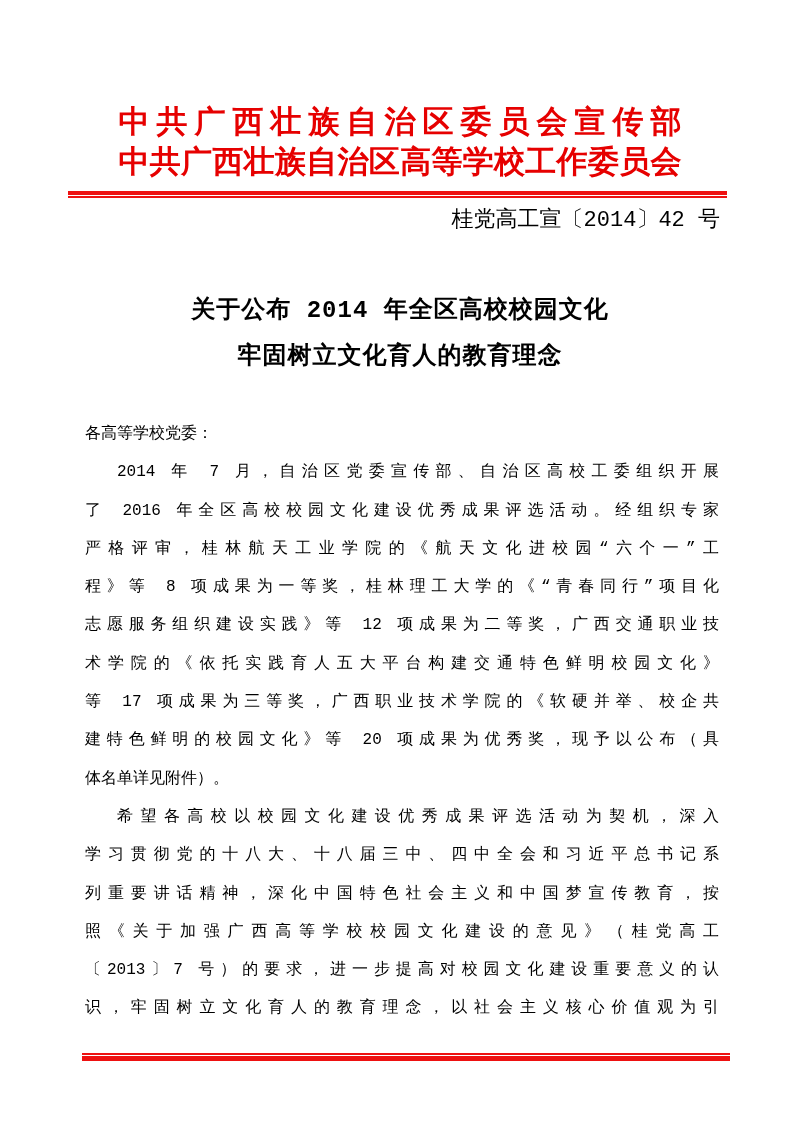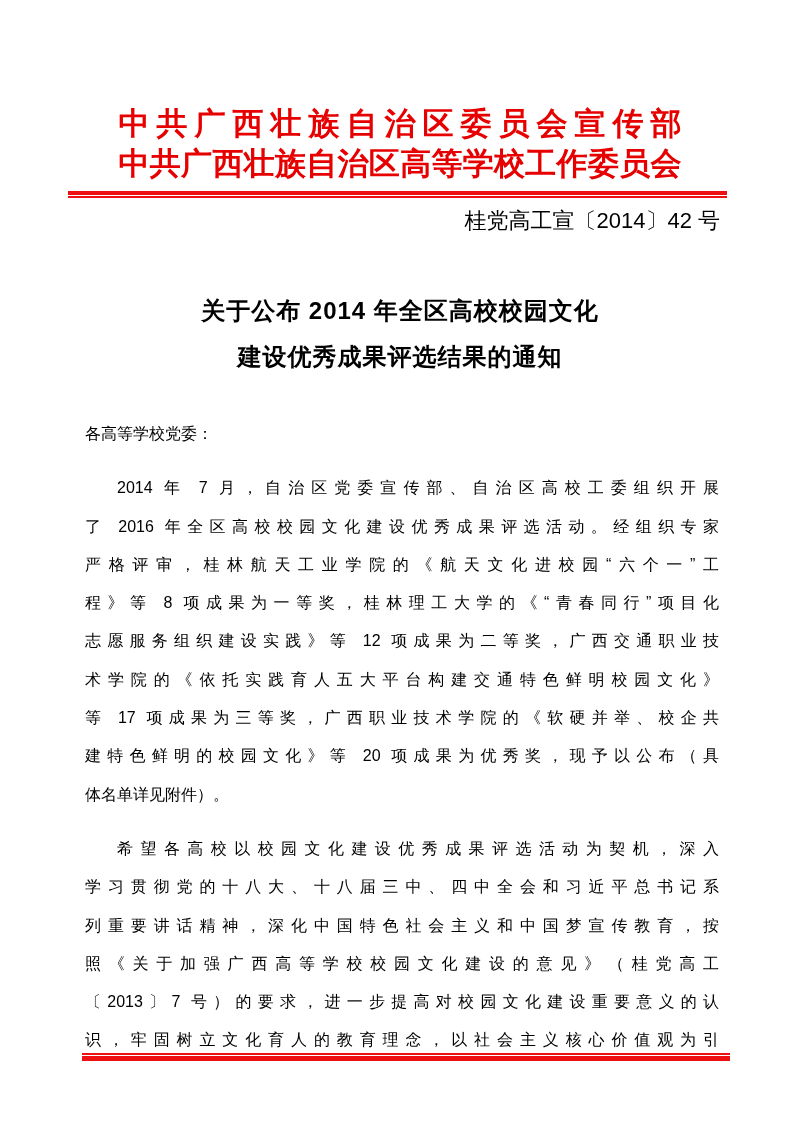--- a/index.html
+++ b/index.html
@@ -1,20 +1,20 @@
 <!DOCTYPE html>
 <html style="--header_red: #e60000; --rule_red: #ee1111; --text_black: #000000; --page_bg: #ffffff;"><head>
 <meta charset="utf-8">
 <style>
   html,body{margin:0;padding:0;background:#ffffff;}
   .page{
     position:relative;
     width:800px;height:1132px;
     background:var(--page_bg,#ffffff);
-    font-family:Liberation Sans, sans-serif;
+    font-family:Liberation Mono, monospace;
     overflow:hidden;
     margin:0 auto;
   }
   
   .org-block{position:absolute;top:104px;left:0;width:100%;}
   .org-line{
     width:563px;margin:0 auto;
     font-size:31px;font-weight:700;
     color:var(--header_red,#e60000);
     line-height:40px;
@@ -43,21 +43,21 @@
     letter-spacing:1px;
   }
   
   .body-block{
     position:absolute;top:415px;left:85px;width:634px;
     font-size:16px;line-height:38.3px;
     color:var(--text_black,#000000);
   }
   .line{text-align:justify;text-align-last:justify;}
   .line.end{text-align-last:left;}
-  .line.indent{text-indent:2em;margin-top:16px;}
+  .line.indent{text-indent:2em;}
   
   .rule-bottom{
     position:absolute;top:1053px;left:82px;width:648px;height:1px;
     border-top:2px solid var(--rule_red,#ee1111);
     border-bottom:5px solid var(--rule_red,#ee1111);
     background:#ffffff;
   }
 </style>
 </head>
 <body>
@@ -68,21 +68,21 @@
     <div class="org-line">中共广西壮族自治区委员会宣传部</div>
     <div class="org-line">中共广西壮族自治区高等学校工作委员会</div>
   </div>
 
   <div class="rule-top"></div>
 
   <div class="doc-number">桂党高工宣〔2014〕42 号</div>
 
   <div class="title-block">
     <div>关于公布 2014 年全区高校校园文化</div>
-    <div>建设优秀成果评选结果的通知</div>
+    <div>牢固树立文化育人的教育理念</div>
   </div>
 
   <div class="body-block">
     <div class="line end">各高等学校党委：</div>
     <div>
         <div class="line indent">2014 年 7 月，自治区党委宣传部、自治区高校工委组织开展</div>
         <div class="line">了 2016 年全区高校校园文化建设优秀成果评选活动。经组织专家</div>
         <div class="line">严格评审，桂林航天工业学院的《航天文化进校园“六个一”工</div>
         <div class="line">程》等 8 项成果为一等奖，桂林理工大学的《“青春同行”项目化</div>
         <div class="line">志愿服务组织建设实践》等 12 项成果为二等奖，广西交通职业技</div>

